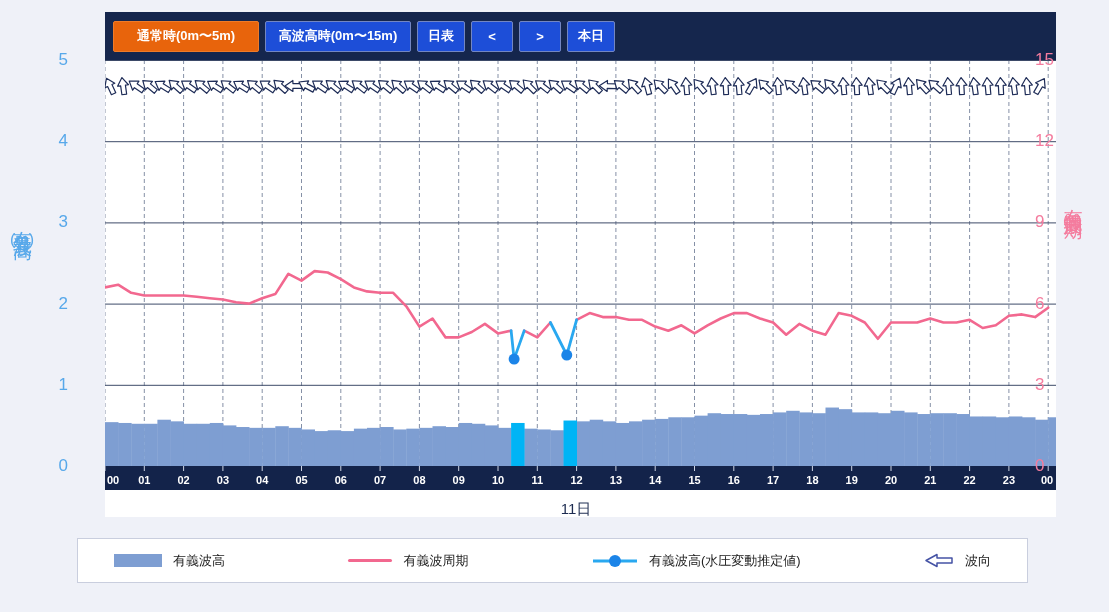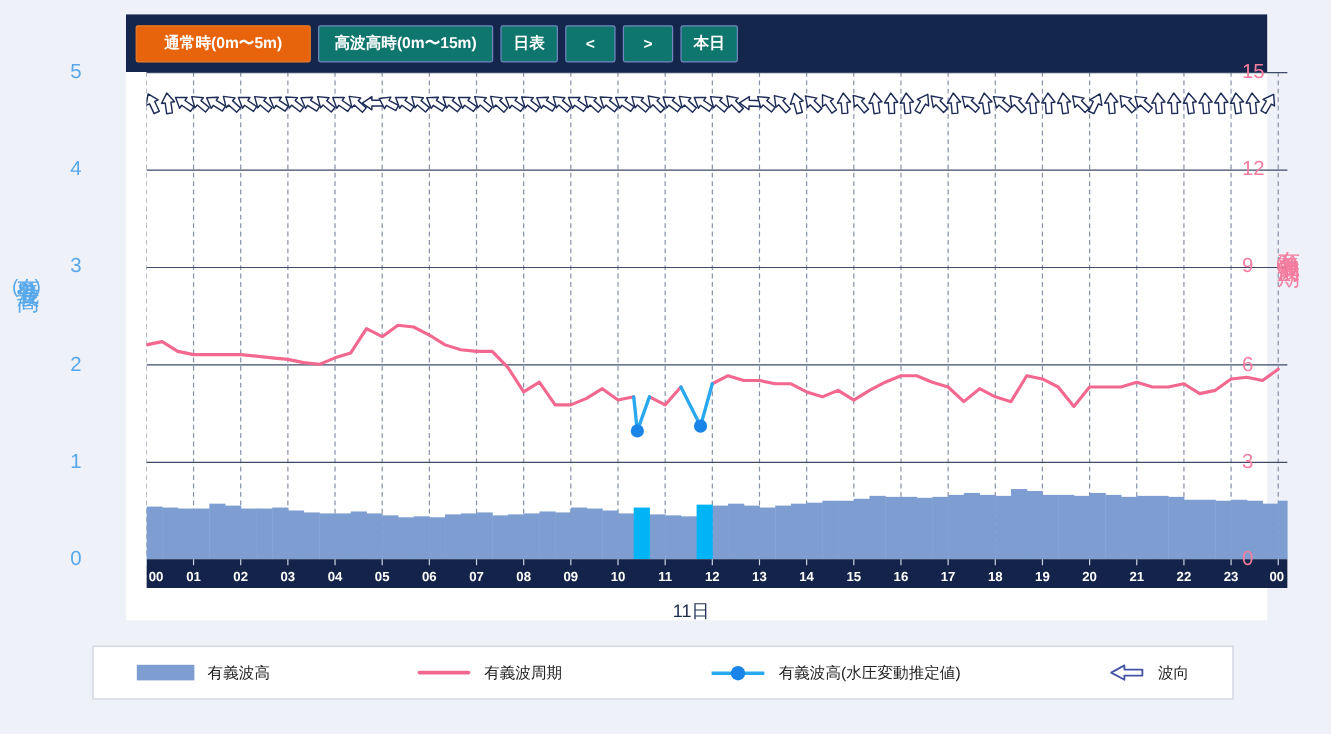--- a/index.html
+++ b/index.html
@@ -5,25 +5,25 @@
   html,body{margin:0;padding:0;background:#eff1f8;}
   .stage{position:relative;width:1109px;height:612px;background:#eff1f8;overflow:hidden;
          font-family:"Liberation Sans","DejaVu Sans",sans-serif;}
   
   .panel{position:absolute;left:77px;top:12px;width:951px;height:505px;background:#ffffff;margin-left:28px;}
   .toolbar{position:absolute;left:0;top:0;width:100%;height:48px;background:#15264d;
            display:flex;align-items:center;gap:6px;padding:0 8px;box-sizing:border-box;}
   .btn{height:31px;display:flex;align-items:center;justify-content:center;
        color:#fff;font-weight:bold;font-size:13px;padding:0 10px;border-radius:2px;
        cursor:pointer;border:1px solid transparent;white-space:nowrap;box-sizing:border-box;}
-  .btn.blue{background:#0f766e;border-color:#7386c2;}
+  .btn.blue{background:#1d4ed8;border-color:#7386c2;}
   .btn.orange{background:#e8640c;border-color:#ef7b28;}
   .w-lg{min-width:146px;} .w-md{min-width:92px;} .w-sm{min-width:42px;}
   .push{margin-left:auto;}
-  .plot-wrap{position:absolute;left:0;top:48px;width:951px;height:457px;padding-left:17px;}
+  .plot-wrap{position:absolute;left:0;top:48px;width:951px;height:457px;}
   svg{display:block;}
   .date-label{position:absolute;left:411px;top:488px;width:120px;text-align:center;
               font-size:15px;color:#1c2b50;}
   
   .tickL{position:absolute;left:28px;width:40px;text-align:right;font-size:17px;
          height:22px;line-height:22px;color:#57a8ea;}
   .tickR{position:absolute;left:1035px;width:44px;text-align:left;font-size:17px;
          height:22px;line-height:22px;color:#f47c9e;}
   .axis-title{position:absolute;display:flex;flex-direction:column;align-items:center;gap:3px;}
   .axis-title .vtext{writing-mode:vertical-rl;text-orientation:upright;font-size:19px;

